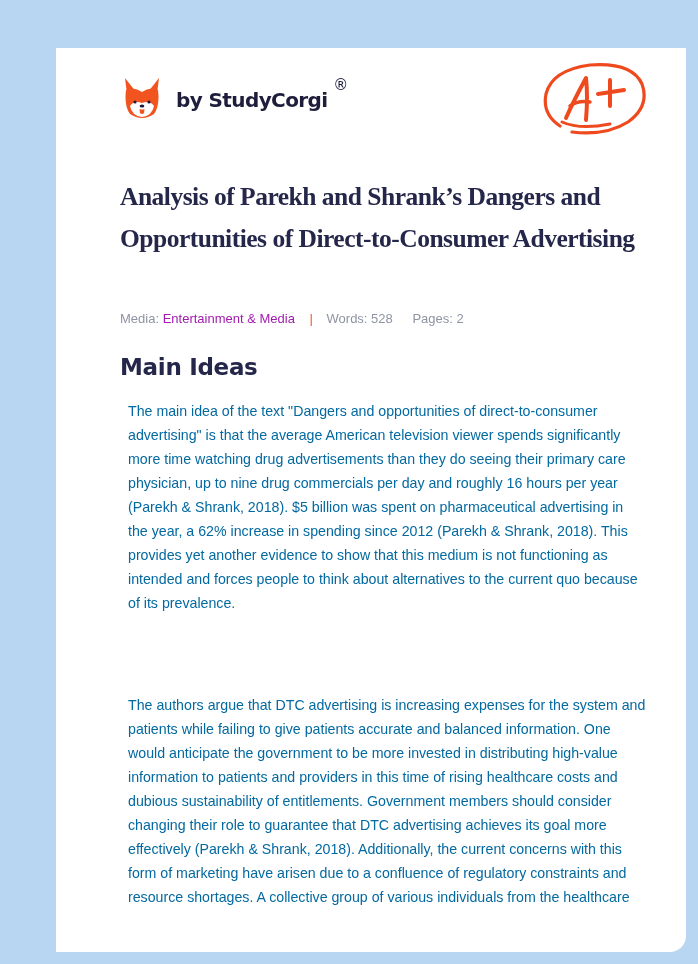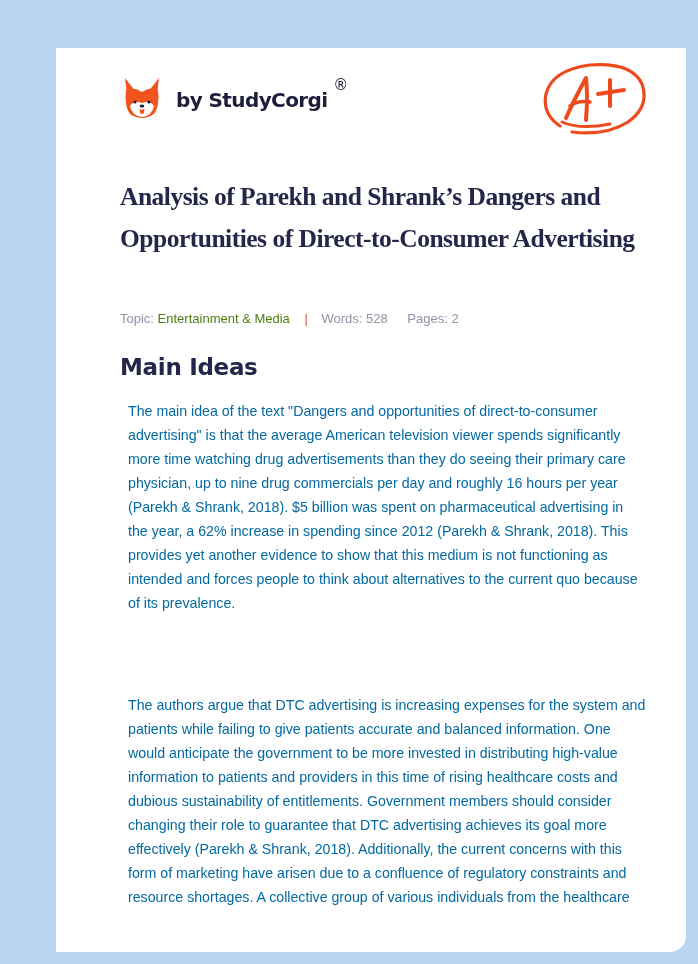--- a/index.html
+++ b/index.html
@@ -84,21 +84,21 @@
     }
     .meta {
       position: absolute;
       left: 64px;
       top: 263px;
       font-size: 13px;
       color: #8f94a3;
       white-space: nowrap;
     }
     .meta .topic-value {
-      color: #4d7c0f;
+      color: #a21caf;
     }
     .meta .sep {
       color: #e0592a;
       margin: 0 10px 0 11px;
     }
     .meta .pages {
       margin-left: 16px;
     }
     .section-title {
       position: absolute;
@@ -154,21 +154,21 @@
       <path d="M26 58 Q34 40 46 18 Q48 36 46 60" fill="none" stroke="#ef4a1e" stroke-width="4" stroke-linecap="round" stroke-linejoin="round"></path>
       <path d="M30 46 Q38 40 50 42" fill="none" stroke="#ef4a1e" stroke-width="3.5" stroke-linecap="round"></path>
       <path d="M58 34 L84 30" fill="none" stroke="#ef4a1e" stroke-width="4" stroke-linecap="round"></path>
       <path d="M70 20 L70 46" fill="none" stroke="#ef4a1e" stroke-width="4" stroke-linecap="round"></path>
     </svg>
   </div>
 
   <h1 class="title">Analysis of Parekh and Shrank’s Dangers and Opportunities of Direct-to-Consumer Advertising</h1>
 
   <div class="meta">
-    <span>Topic:</span>
+    <span>Media:</span>
     <span class="topic-value">Entertainment &amp; Media</span>
     <span class="sep">|</span>
     <span>Words: 528</span>
     <span class="pages">Pages: 2</span>
   </div>
 
   <h2 class="section-title" style="top:306px;">Main Ideas</h2>
   <p class="para" style="top:343px;">The main idea of the text "Dangers and opportunities of direct-to-consumer advertising" is that the average American television viewer spends significantly more time watching drug advertisements than they do seeing their primary care physician, up to nine drug commercials per day and roughly 16 hours per year (Parekh &amp; Shrank, 2018). $5 billion was spent on pharmaceutical advertising in the year, a 62% increase in spending since 2012 (Parekh &amp; Shrank, 2018). This provides yet another evidence to show that this medium is not functioning as intended and forces people to think about alternatives to the current quo because of its prevalence.</p>
 
   <p class="para" style="top:637px;">The authors argue that DTC advertising is increasing expenses for the system and patients while failing to give patients accurate and balanced information. One would anticipate the government to be more invested in distributing high-value information to patients and providers in this time of rising healthcare costs and dubious sustainability of entitlements. Government members should consider changing their role to guarantee that DTC advertising achieves its goal more effectively (Parekh &amp; Shrank, 2018). Additionally, the current concerns with this form of marketing have arisen due to a confluence of regulatory constraints and resource shortages. A collective group of various individuals from the healthcare</p>

